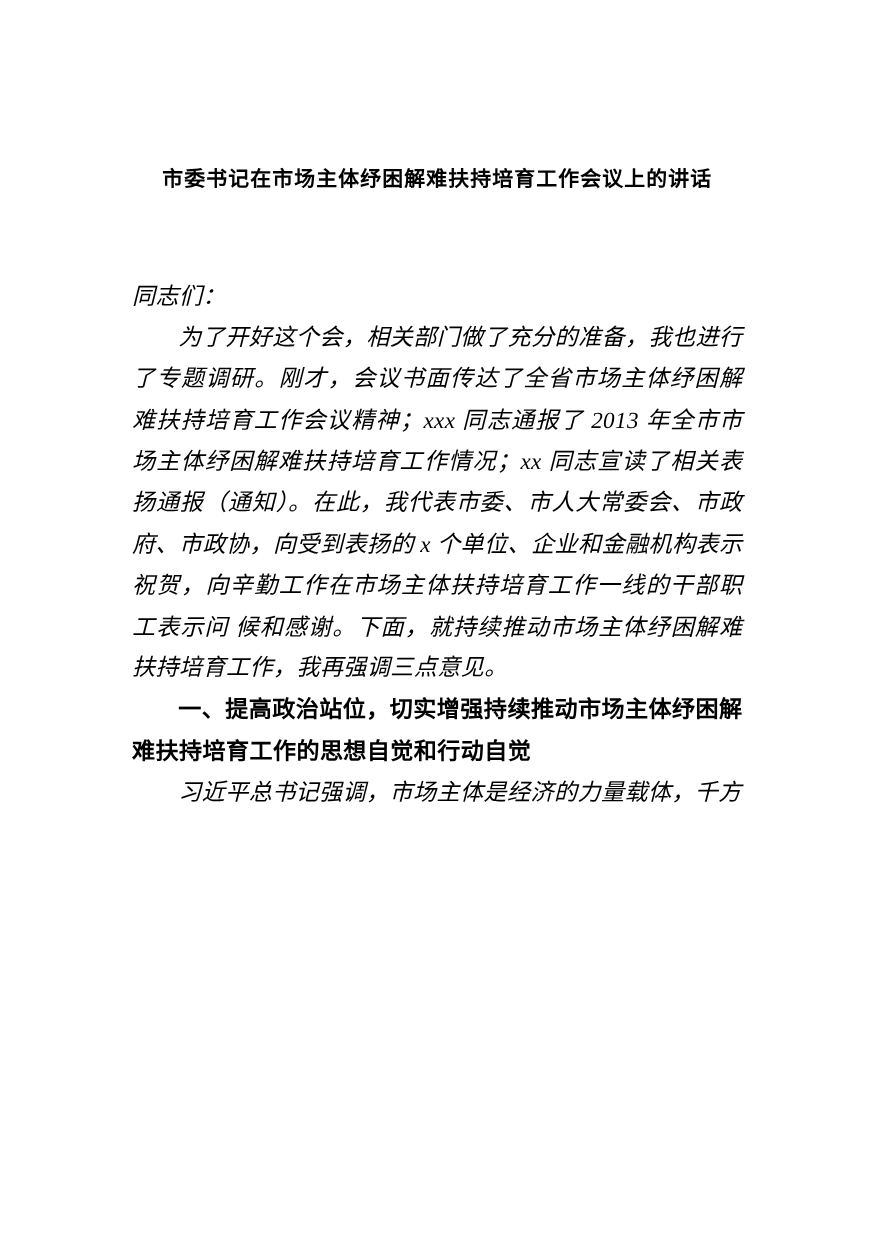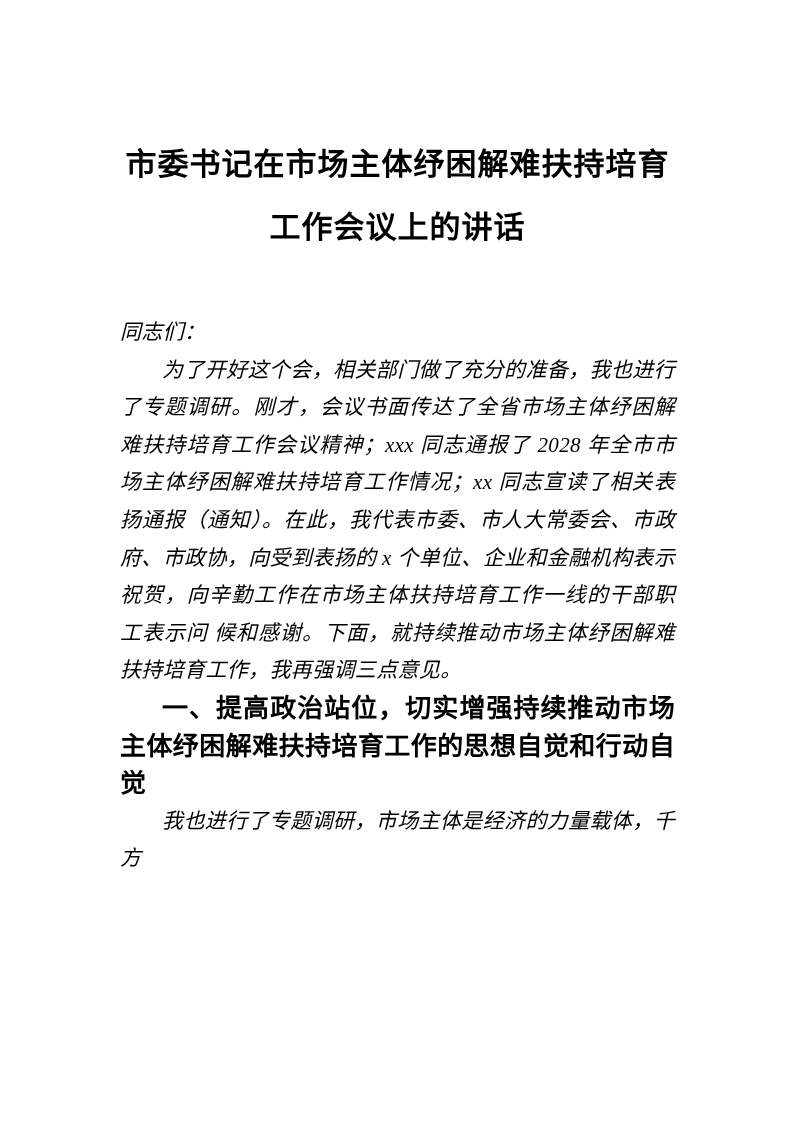--- a/index.html
+++ b/index.html
@@ -15,23 +15,23 @@
     font-family: "Liberation Serif", "DejaVu Serif", serif;
   }
   .page {
     box-sizing: border-box;
     width: 794px;
     height: 1122px;
     background: #ffffff;
     padding: 133px 119px 0 120px;
   }
   .doc-title {
-    font-family: Liberation Serif, serif;
+    font-family: Liberation Mono, monospace;
     font-weight: bold;
-    font-size: 31px;
+    font-size: 19px;
     line-height: 63px;
     letter-spacing: 1px;
     text-align: center;
     margin: 0 auto 55px auto;
     max-width: 546px;
   }
   .body-text {
     font-size: 21px;
     line-height: 37.6px;
     margin: 0;
@@ -40,39 +40,39 @@
     text-justify: inter-ideograph;
     word-break: break-all;
     font-style: italic;
   }
   .indent {
     text-indent: 42px;
   }
   .section-heading {
     font-family: "Liberation Sans", "DejaVu Sans", sans-serif;
     font-weight: bold;
-    font-size: 26px;
+    font-size: 21px;
     line-height: 37.6px;
     margin: 0;
     letter-spacing: 0.35px;
     text-align: justify;
     text-justify: inter-ideograph;
     word-break: break-all;
     text-indent: 42px;
   }
 </style>
 </head>
 <body>
 
 <div class="page">
 
   <h1 class="doc-title">市委书记在市场主体纾困解难扶持培育工作会议上的讲话</h1>
 
   <p class="body-text">同志们：</p>
 
 
-  <p class="body-text indent">为了开好这个会，相关部门做了充分的准备，我也进行了专题调研。刚才，会议书面传达了全省市场主体纾困解难扶持培育工作会议精神；xxx 同志通报了 2028 年全市市场主体纾困解难扶持培育工作情况；xx 同志宣读了相关表扬通报（通知）。在此，我代表市委、市人大常委会、市政府、市政协，向受到表扬的 x 个单位、企业和金融机构表示祝贺，向辛勤工作在市场主体扶持培育工作一线的干部职工表示问 候和感谢。下面，就持续推动市场主体纾困解难扶持培育工作，我再强调三点意见。</p>
+  <p class="body-text indent">为了开好这个会，相关部门做了充分的准备，我也进行了专题调研。刚才，会议书面传达了全省市场主体纾困解难扶持培育工作会议精神；xxx 同志通报了 2013 年全市市场主体纾困解难扶持培育工作情况；xx 同志宣读了相关表扬通报（通知）。在此，我代表市委、市人大常委会、市政府、市政协，向受到表扬的 x 个单位、企业和金融机构表示祝贺，向辛勤工作在市场主体扶持培育工作一线的干部职工表示问 候和感谢。下面，就持续推动市场主体纾困解难扶持培育工作，我再强调三点意见。</p>
 
   <h2 class="section-heading">一、提高政治站位，切实增强持续推动市场主体纾困解难扶持培育工作的思想自觉和行动自觉</h2>
 
-  <p class="body-text indent">我也进行了专题调研，市场主体是经济的力量载体，千方</p>
+  <p class="body-text indent">习近平总书记强调，市场主体是经济的力量载体，千方</p>
 
 </div>
 
 </body></html>

